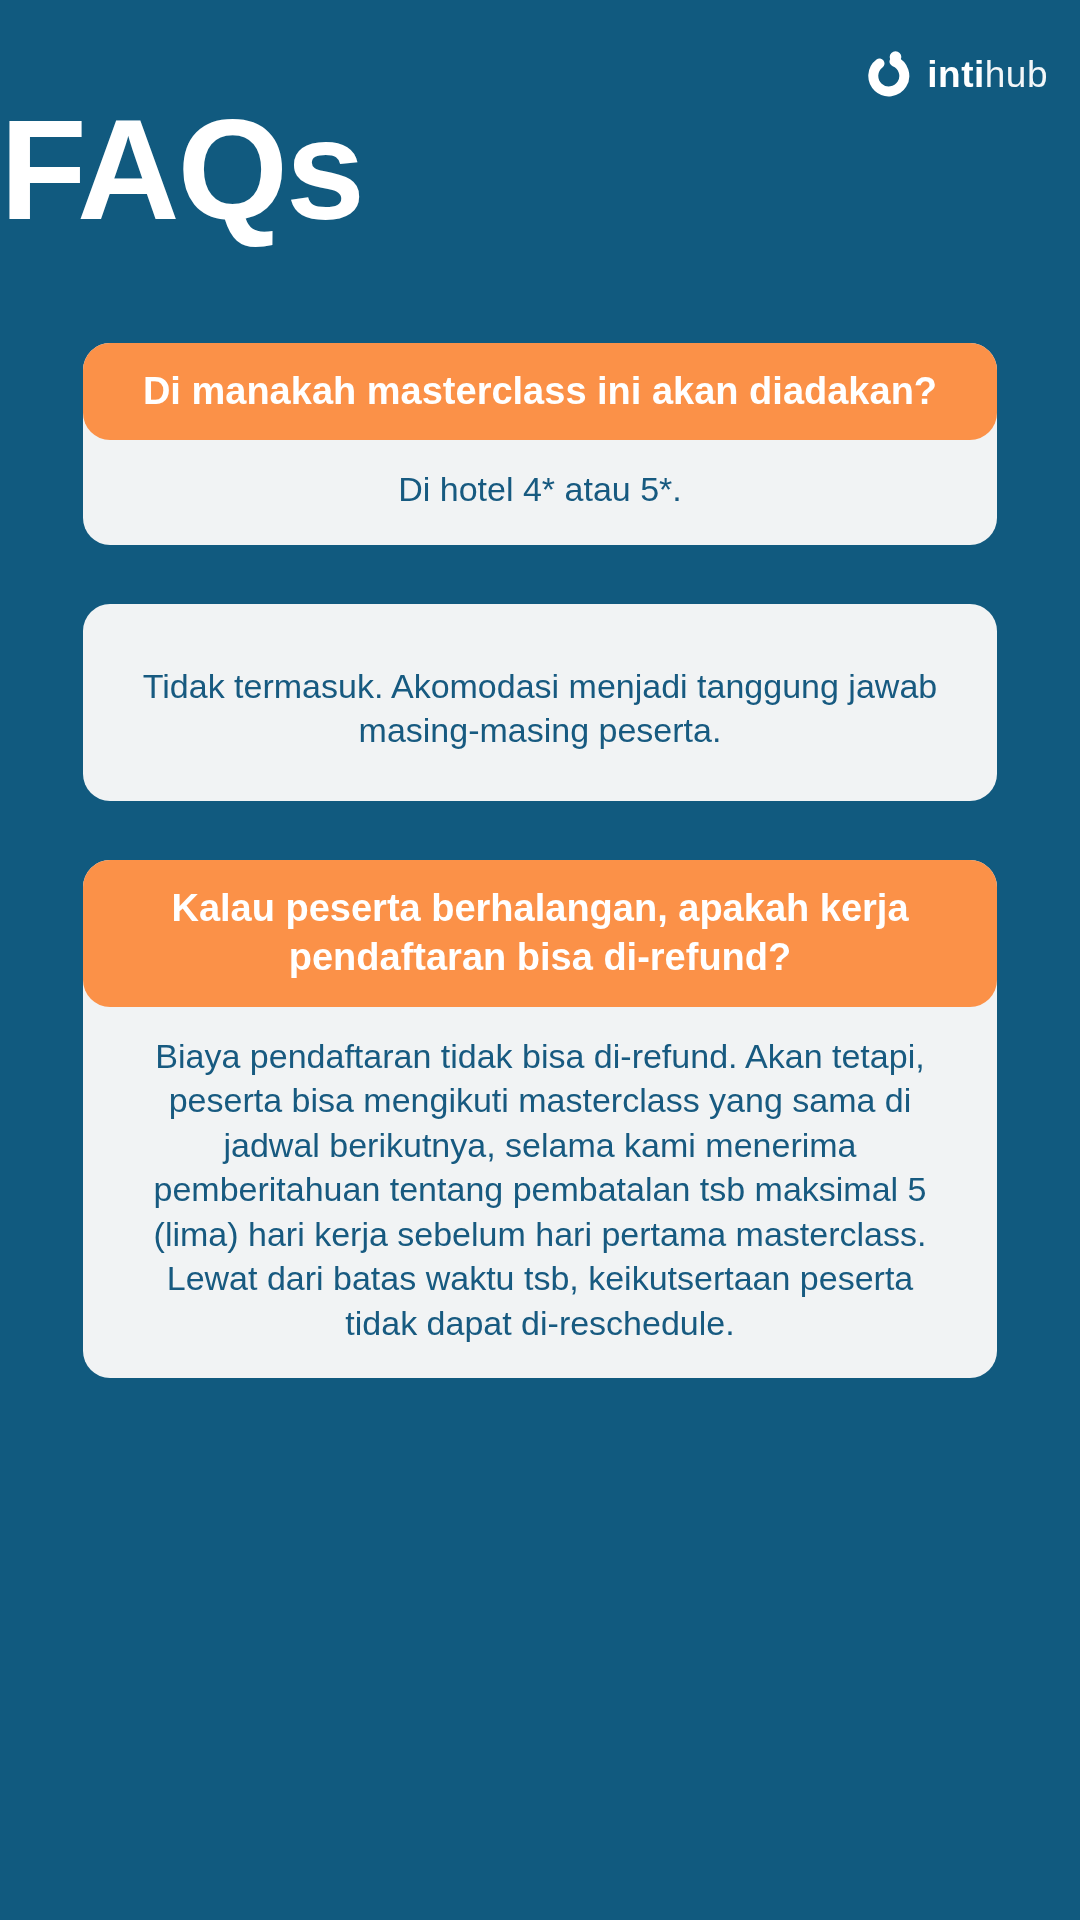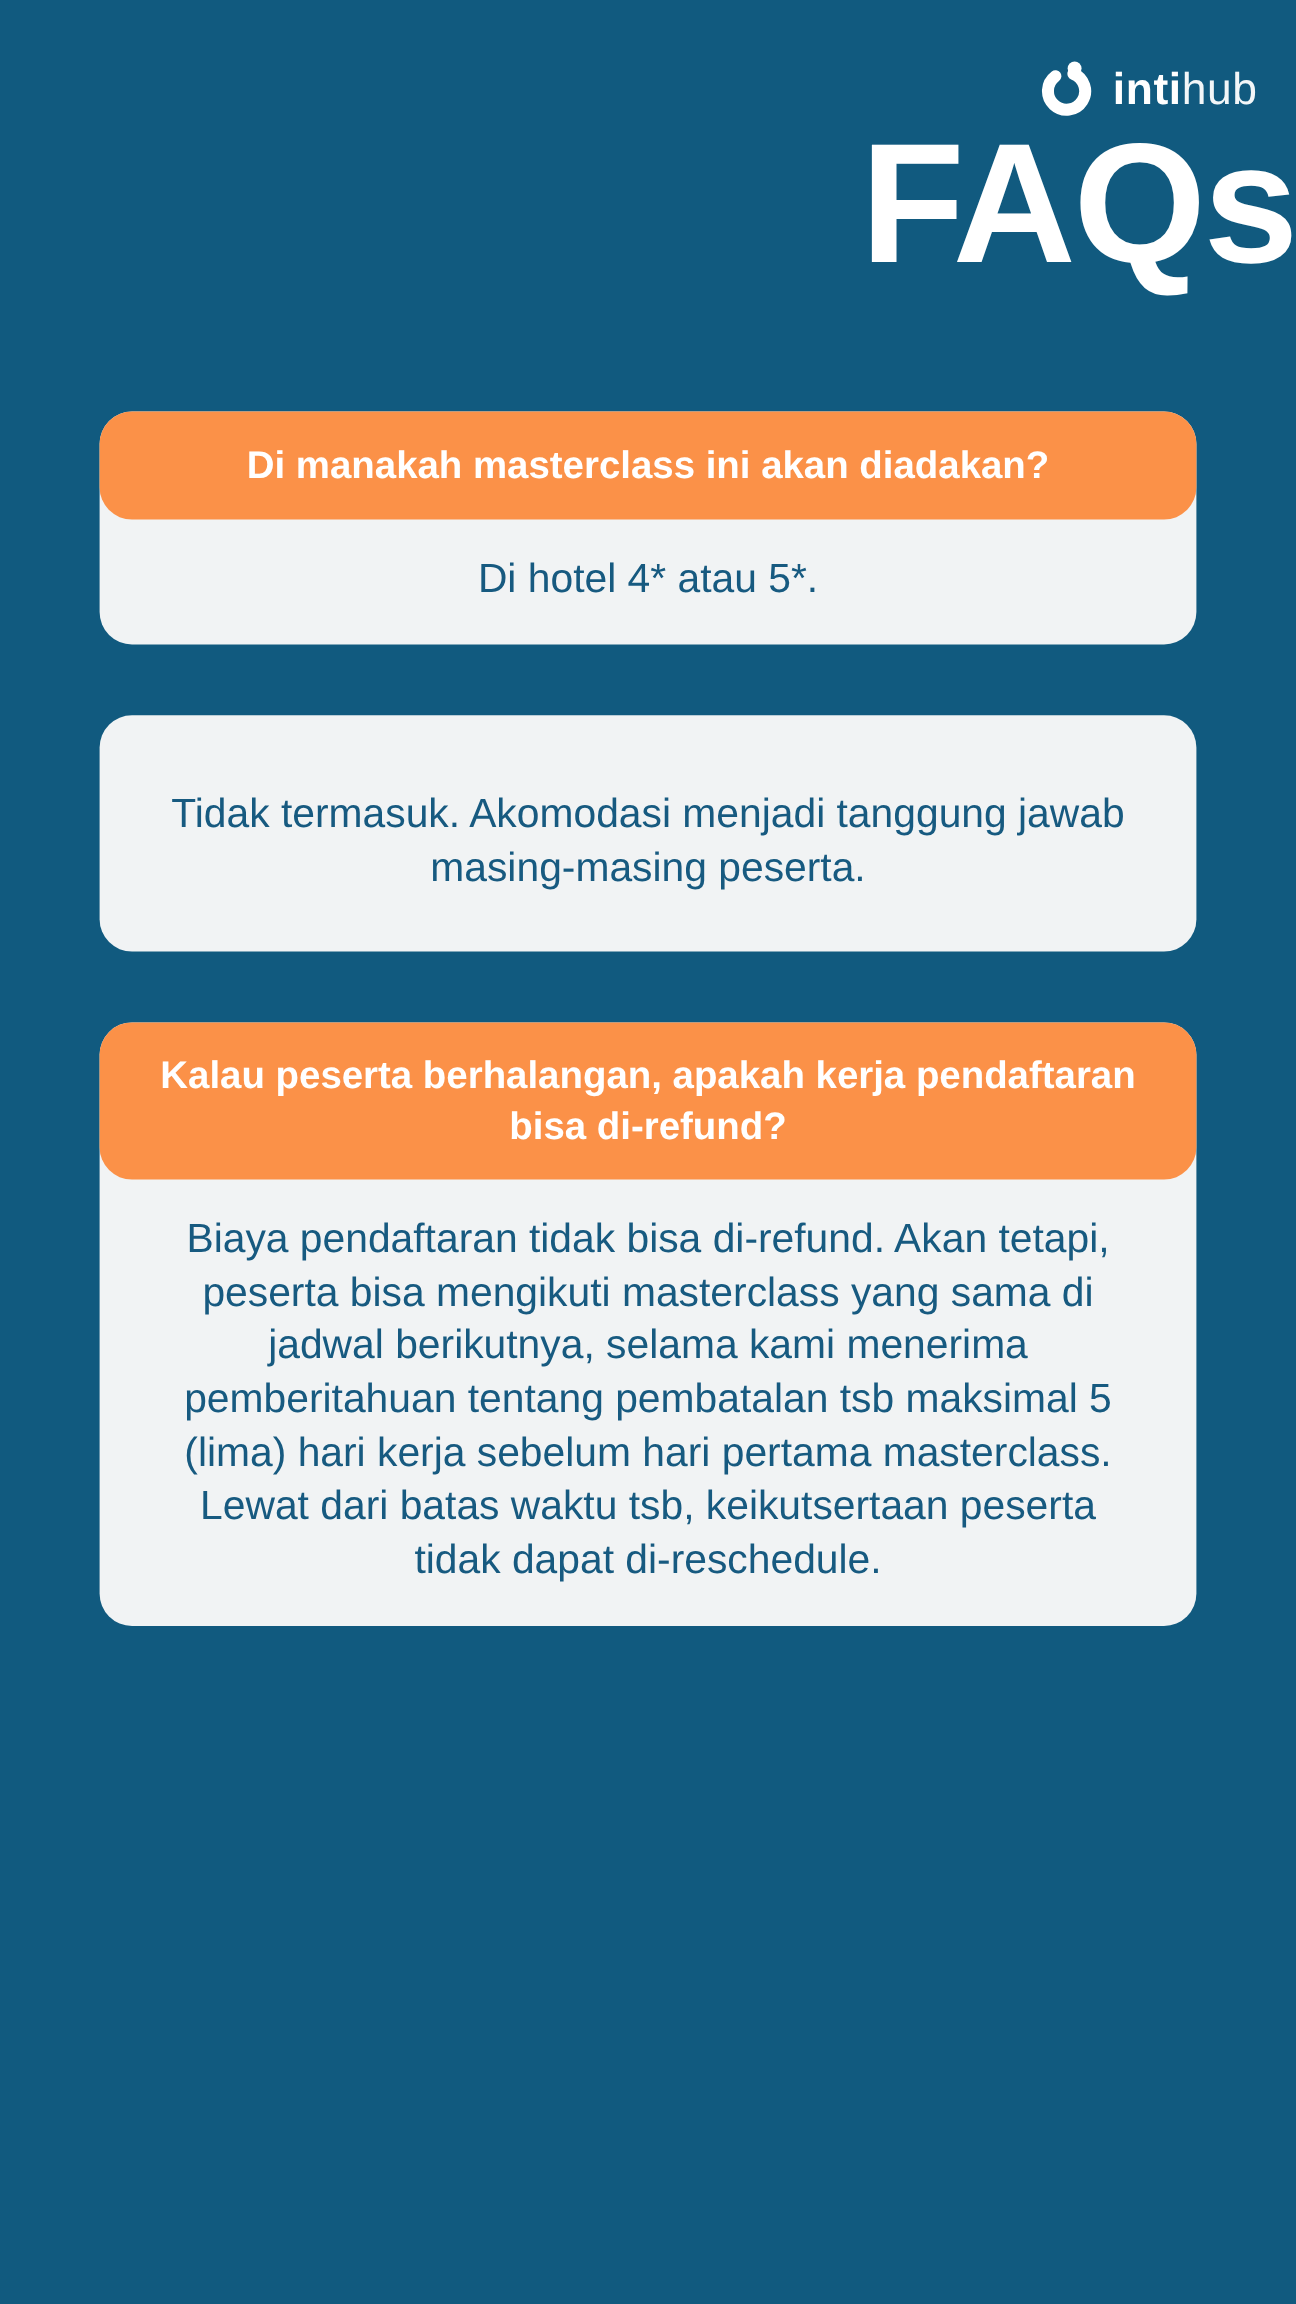--- a/index.html
+++ b/index.html
@@ -18,21 +18,21 @@
     color:#fff;
   }
   .logo svg{display:block;}
   .logo-text{font-size:37px;letter-spacing:0.5px;line-height:1;}
   .logo-text .bold{font-weight:800;}
   .logo-text .light{font-weight:300;opacity:0.95;}
 
   
   .page-title{
     position:absolute;top:88px;left:0;width:100%;
-    text-align:right;
+    text-align:left;
     color:#fff;
     font-size:142px;
     font-weight:800;
     letter-spacing:-2px;
     line-height:1.15;
     margin:0;
   }
 
   
   .faq-list{
@@ -41,21 +41,21 @@
   }
   .faq-card{
     background:var(--card,#F1F3F4);
     border-radius:27px;
   }
   .faq-q{
     background:var(--accent,#FB9148);
     border-radius:27px;
     color:#fff;
     font-weight:800;
-    font-size:32px;
+    font-size:38px;
     line-height:1.3;
     text-align:center;
     padding:24px 28px;
   }
   .faq-a{
     color:var(--anscolor,#175A80);
     font-size:34px;
     line-height:1.31;
     text-align:center;
     padding:27px 55px 33px;

